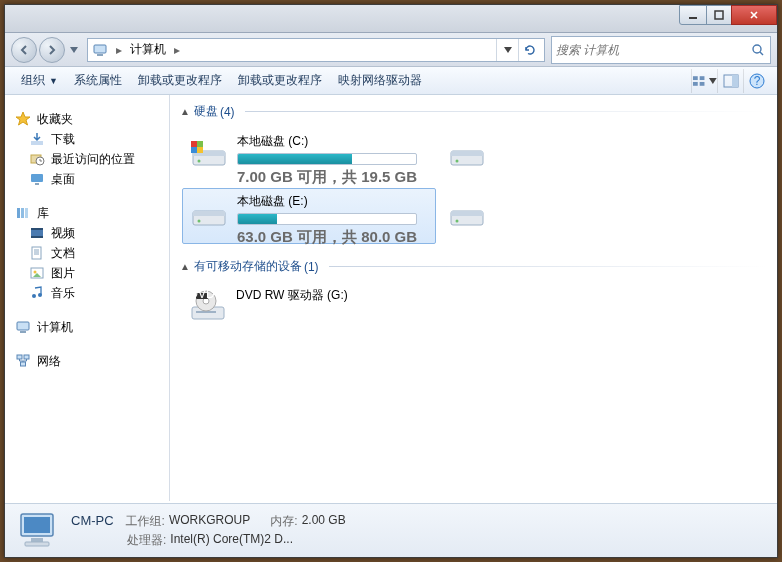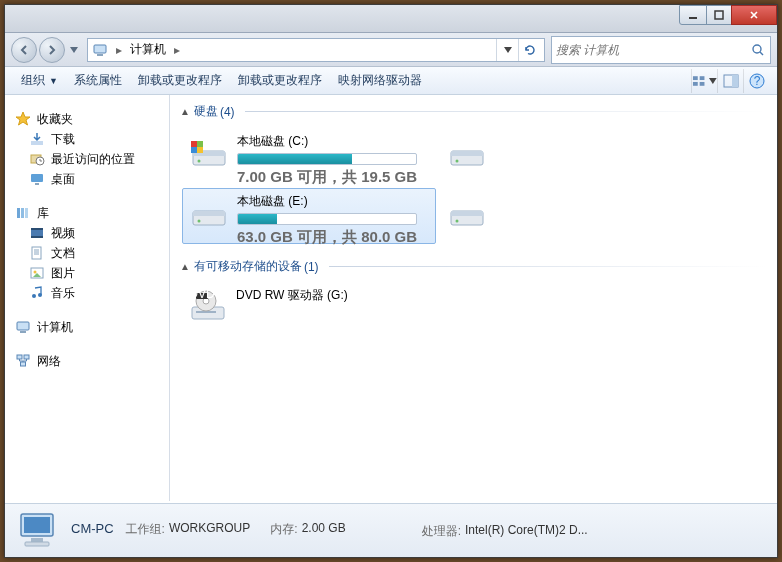--- a/index.html
+++ b/index.html
@@ -49,21 +49,21 @@
 .drive.sel { background: linear-gradient(#eaf3fd, #d7e8fb); border: 1px solid #8ab6e6; }
 .drvicon { width: 44px; height: 44px; margin-right: 6px; display:flex;align-items:center;justify-content:center;}
 .drvinfo { flex: 1; }
 .drvname { color: #000; margin-bottom: 3px; }
 .drvbar { width: 180px; height: 12px; border: 1px solid #b7c5d6; background: #fff; border-radius: 2px; overflow: hidden; margin-bottom: 3px; }
 .drvfill { height: 100%; background: linear-gradient(#2bb7c8, #1a8fa0); }
 .drvtext { color: #6a6a6a; font-size: 15px; font-weight: bold; }
 .optdrive { width: 254px; height: 48px; display: flex; padding: 4px; margin: 2px; }
 .statusbar { position: absolute; bottom: 0; left: 0; right: 0; height: 54px; background: linear-gradient(#f2f6fb, #e4ebf4); border-top: 1px solid #c5d2e0; display: flex; align-items: center; padding: 4px 10px; }
 .stico { width: 46px; height: 42px; margin-right: 10px; display:flex;align-items:center;justify-content:center;}
-.stinfo { display: flex; }
+.stinfo { display: flex; flex-direction: column; }
 .sttitle { font-size: 13px; color: #1e395b; margin-bottom: 2px; }
 .strow { display: flex; color: #5a5a5a; }
 .strow .lab { color: #6a6a6a; margin-right: 4px; }
 .strow .val { color: #333; margin-right: 20px; }
 .helpicon { color: #2276d2; }
 </style>
 </head>
 <body>
 
 <div class="window">

